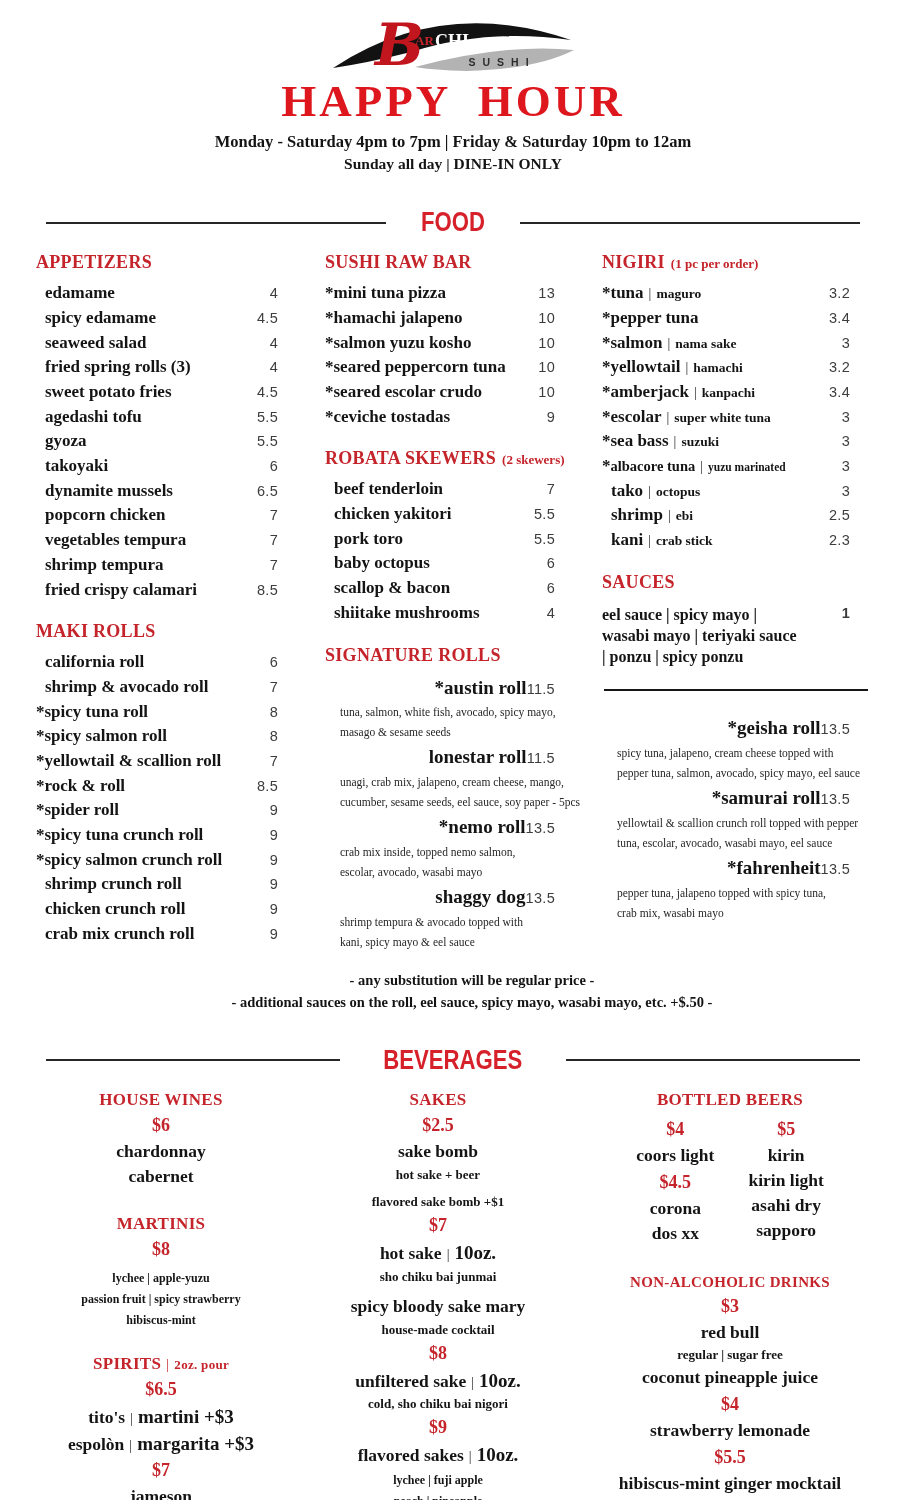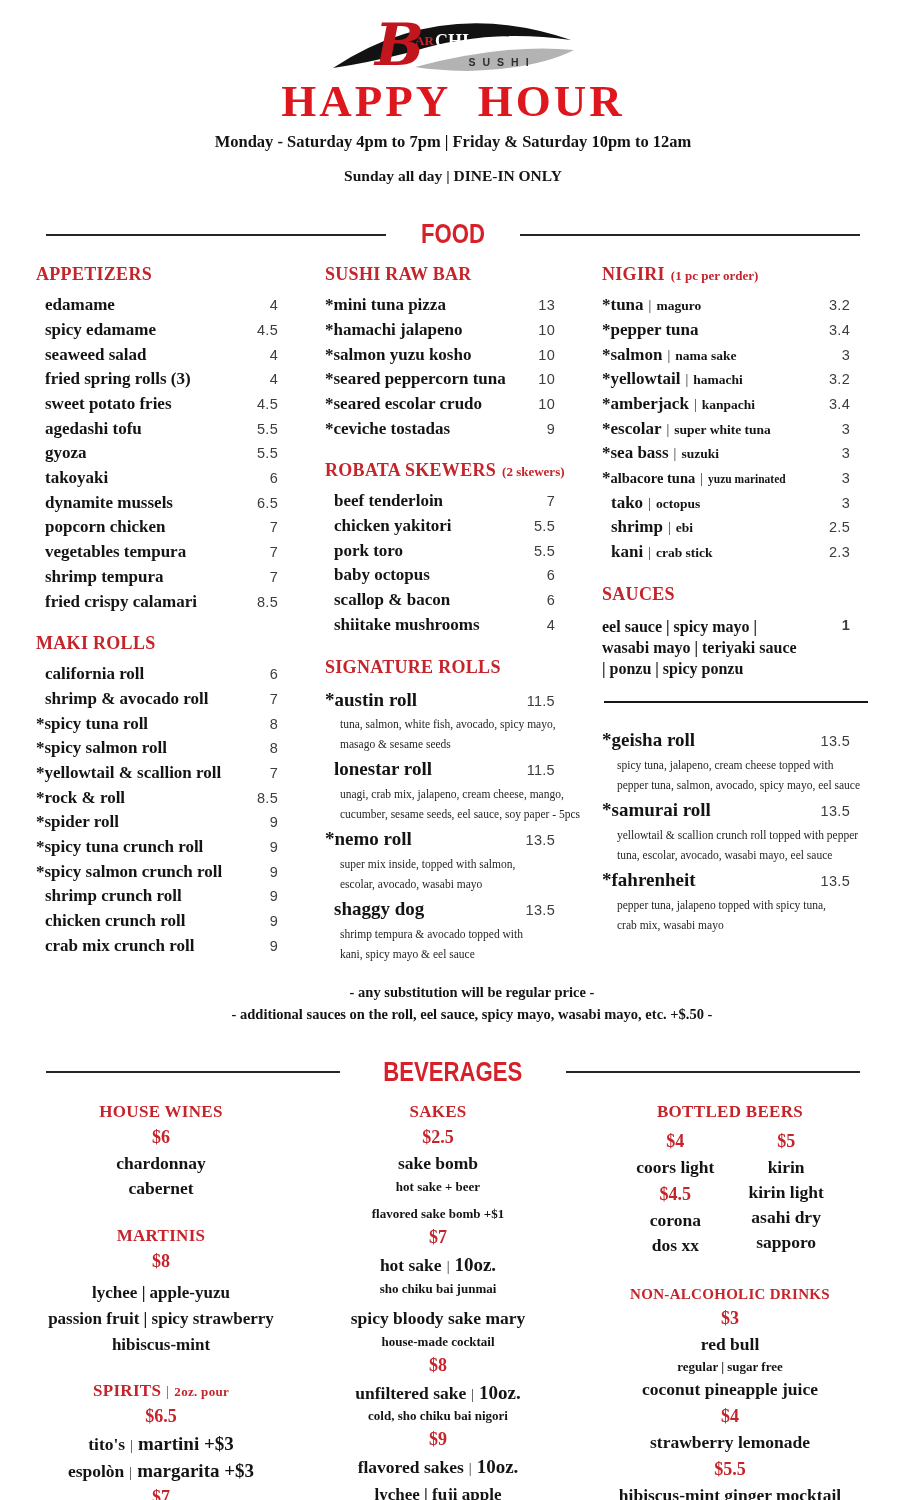--- a/index.html
+++ b/index.html
@@ -10,21 +10,21 @@
     position:relative; overflow:hidden;
   }
   
   .header { text-align:center; }
   .logo { display:block; margin:0 auto; }
   .title {
     font-weight:700; color:#de161d; font-size:45px; letter-spacing:3px;
     word-spacing:14px; margin:0 0 7px 0; line-height:1.05;
   }
   .sched1 { font-weight:700; font-size:16.5px; }
-  .sched2 { font-weight:700; font-size:15.5px; margin-top:15px; }
+  .sched2 { font-weight:700; font-size:15.5px; margin-top:3px; }
   
   .divider { display:flex; align-items:center; gap:28px; margin:36px 46px 16px; }
   .divider .line { flex:1; height:2px; background:#262626; }
   .divider-label {
     font-family:"Liberation Sans", sans-serif; font-weight:700; color:#d6202a;
     font-size:27px; display:inline-block; transform:scaleX(.82); line-height:1;
   }
   
   .food-grid {
     display:grid; grid-template-columns:262px 250px 268px;
@@ -41,21 +41,21 @@
   .pipe { font-weight:400; color:#2b2b2b; padding:0 5px; font-size:14px; }
   .sub { font-weight:700; font-size:13.5px; }
   .nm-small .nmtext { font-size:14.5px; }
   .nm-small .sub { font-size:11.5px; }
   .price {
     font-family:"Liberation Sans", sans-serif; font-size:14.5px; color:#3d3d3d;
     white-space:nowrap; letter-spacing:.3px;
   }
   
   .roll { margin-bottom:8px; }
-  .roll-head { display:flex; justify-content:space-between; align-items:baseline; padding-right:20px; }
+  .roll-head { display:flex; justify-content:flex-end; align-items:baseline; padding-right:20px; }
   .roll-name { font-weight:700; font-size:19px; line-height:1.15; }
   .roll-name.noStar { padding-left:9px; }
   .roll-desc { font-size:11.5px; color:#262626; padding-left:15px; margin:8px 0; white-space:nowrap; }
   
   .sauce-line { font-weight:700; font-size:16px; line-height:1.32; }
   .sauce-first { display:flex; justify-content:space-between; padding-right:20px; }
   .col-rule { height:2px; background:#161616; margin:20px 2px 26px 2px; }
   
   .food-notes { text-align:center; font-weight:700; font-size:14.5px; margin-top:2px; }
   .food-notes .note-line { margin-bottom:5px;padding-left:38px; }
@@ -66,21 +66,21 @@
     margin-top:10px; align-items:start;
   }
   .bev-group { margin-bottom:26px; }
   .bev-heading { color:#c5242b; font-weight:700; font-size:17px; margin-bottom:4px; letter-spacing:.3px; }
   .bev-heading.small { font-size:15px; }
   .bev-heading .hsub { font-size:13px; }
   .bev-heading .pipe { color:#c5242b; }
   .bev-price { color:#c5242b; font-weight:700; font-size:18px; margin:5px 0; }
   .bev-item { font-weight:700; font-size:17.5px; margin:3px 0; line-height:1.25; }
   .bev-item .isub { font-size:19px; }
-  .bev-medium { font-weight:700; font-size:17px; margin:6px 0; }
+  .bev-medium { font-weight:700; font-size:12px; margin:6px 0; }
   .bev-small { font-weight:700; font-size:13px; margin:4px 0; }
   .gap { margin-top:11px; }
   .beer-cols { display:flex; justify-content:center; gap:34px; }
 </style>
 </head>
 <body>
 
 <div class="page">
 
   <div class="header">
@@ -283,21 +283,21 @@
               <span class="price">11.5</span>
             </div>
             <div class="roll-desc">unagi, crab mix, jalapeno, cream cheese, mango,</div>
             <div class="roll-desc">cucumber, sesame seeds, eel sauce, soy paper - 5pcs</div>
           </div>
           <div class="roll">
             <div class="roll-head">
               <span class="roll-name"><span class="star">*</span><span>nemo roll</span></span>
               <span class="price">13.5</span>
             </div>
-            <div class="roll-desc">super mix inside, topped with salmon,</div>
+            <div class="roll-desc">crab mix inside, topped nemo salmon,</div>
             <div class="roll-desc">escolar, avocado, wasabi mayo</div>
           </div>
           <div class="roll">
             <div class="roll-head">
               <span class="roll-name noStar"><span>shaggy dog</span></span>
               <span class="price">13.5</span>
             </div>
             <div class="roll-desc">shrimp tempura &amp; avocado topped with</div>
             <div class="roll-desc">kani, spicy mayo &amp; eel sauce</div>
           </div>

